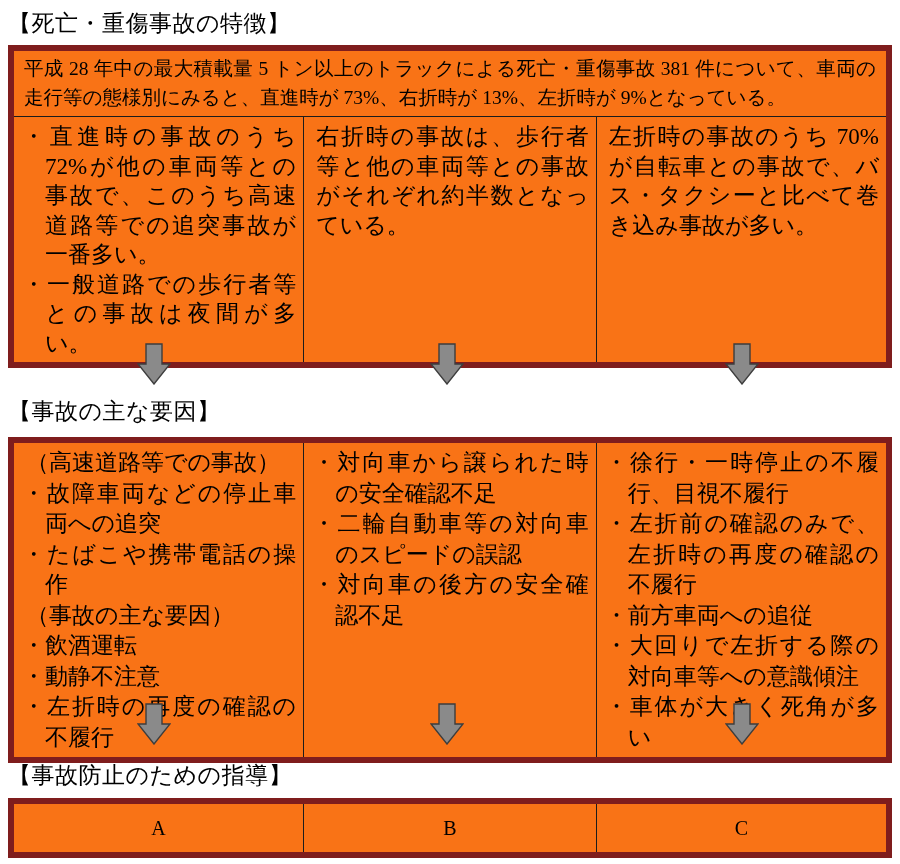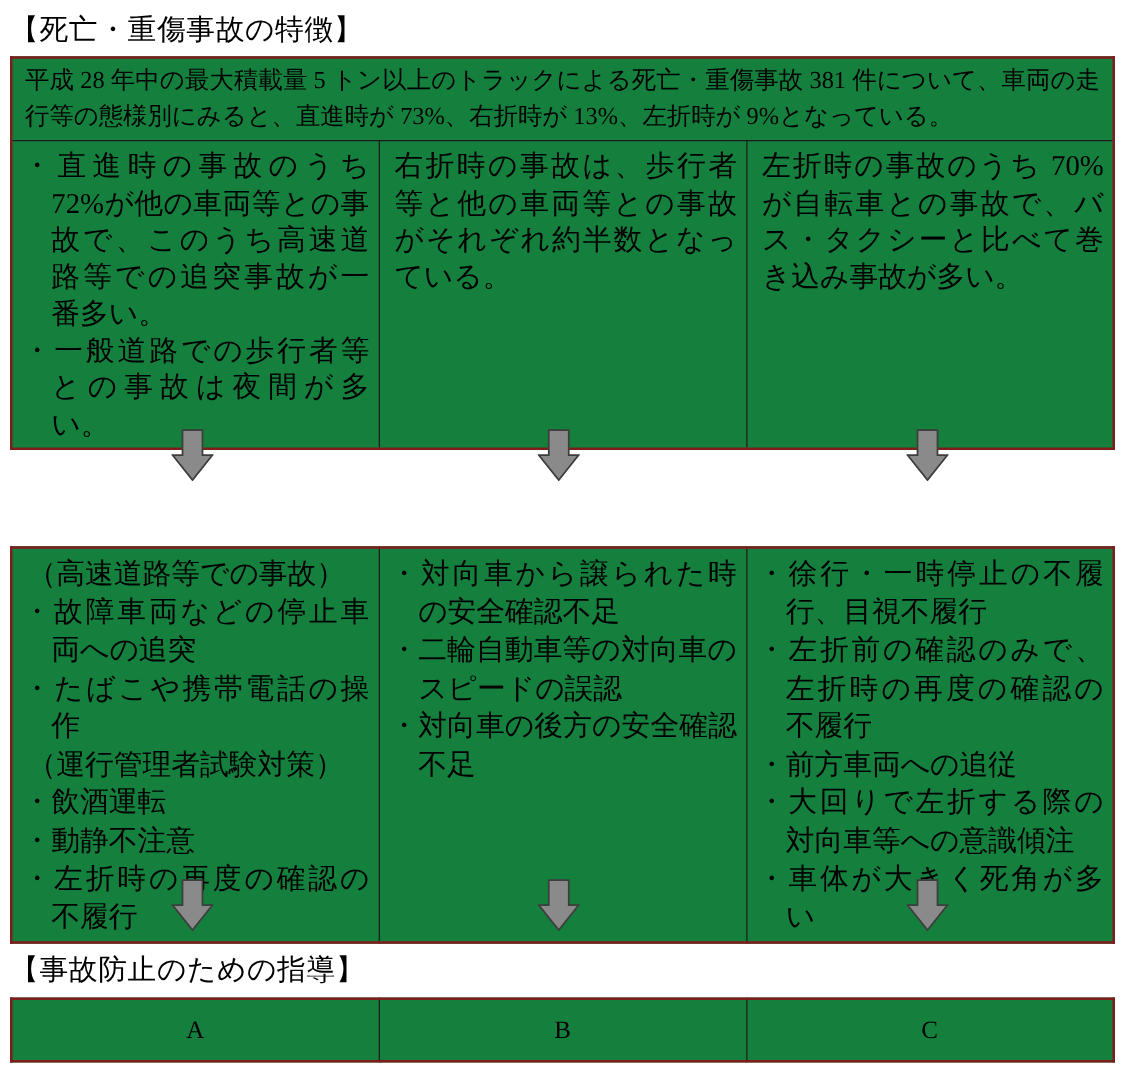--- a/index.html
+++ b/index.html
@@ -12,21 +12,21 @@
     position:absolute; left:8px; font-size:23px; letter-spacing:0.5px;
     white-space:nowrap; z-index:2;
   }
   .t1 { top:8px; }
   .t2 { top:396px; }
   .t3 { top:760px; }
 
   table.tbl {
     position:absolute; left:8px; width:884px;
     border-collapse:collapse; table-layout:fixed;
-    border:2px solid #7f1d1d; background:#15803d;
+    border:6px solid #7f1d1d; background:#f97316;
   }
   .tbl1 { top:45px; }
   .tbl2 { top:437px; }
   .tbl3 { top:798px; }
   .tbl td, .tbl th { border:1px solid #1c1c1c; font-weight:normal; }
 
   td.intro {
     font-size:19.5px; line-height:29px; padding:3px 10px 4px 10px;
     text-align:justify;
   }
@@ -89,29 +89,30 @@
   <svg class="arrow a1 ax1" viewBox="0 0 34 42">
       <path d="M9 1 L25 1 L25 21 L33 21 L17 41 L1 21 L9 21 Z" fill="#8a8a8a" stroke="#3d3d3d" stroke-width="1.4"></path>
     </svg>
   <svg class="arrow a1 ax2" viewBox="0 0 34 42">
       <path d="M9 1 L25 1 L25 21 L33 21 L17 41 L1 21 L9 21 Z" fill="#8a8a8a" stroke="#3d3d3d" stroke-width="1.4"></path>
     </svg>
   <svg class="arrow a1 ax3" viewBox="0 0 34 42">
       <path d="M9 1 L25 1 L25 21 L33 21 L17 41 L1 21 L9 21 Z" fill="#8a8a8a" stroke="#3d3d3d" stroke-width="1.4"></path>
     </svg>
 
+  <div class="sec-title t2">【事故の主な要因】</div>
 
   <table class="tbl tbl2">
     <tbody>
         <tr>
       <td class="content">
         <div class="paren">（高速道路等での事故）</div>
         <div class="li">・故障車両などの停止車両への追突</div>
         <div class="li">・たばこや携帯電話の操作</div>
-        <div class="paren">（運行管理者試験対策）</div>
+        <div class="paren">（事故の主な要因）</div>
         <div class="li">・飲酒運転</div>
         <div class="li">・動静不注意</div>
         <div class="li">・左折時の再度の確認の不履行</div>
       </td>
       <td class="content">
         <div class="li">・対向車から譲られた時の安全確認不足</div>
         <div class="li">・二輪自動車等の対向車のスピードの誤認</div>
         <div class="li">・対向車の後方の安全確認不足</div>
       </td>
       <td class="content">

